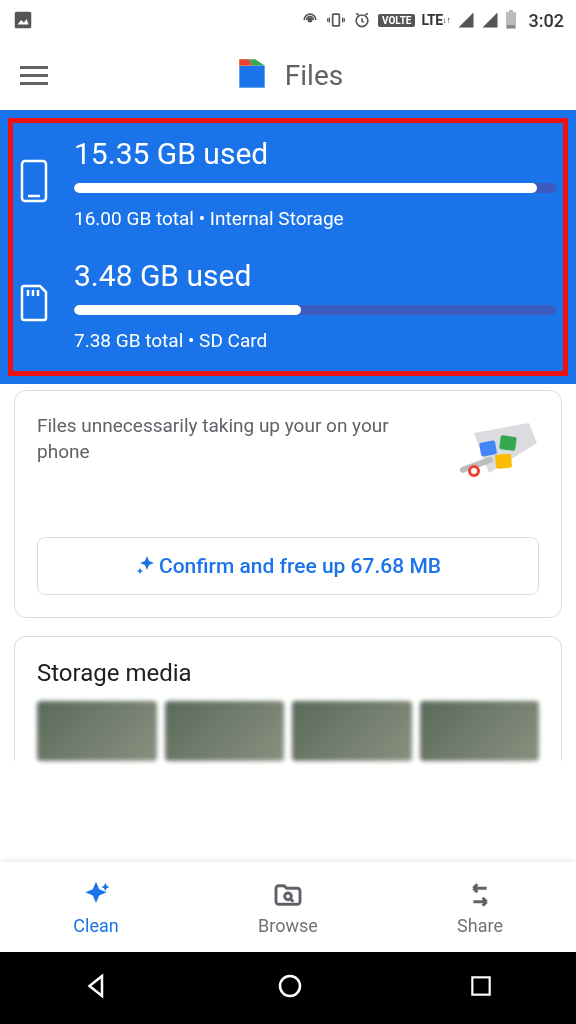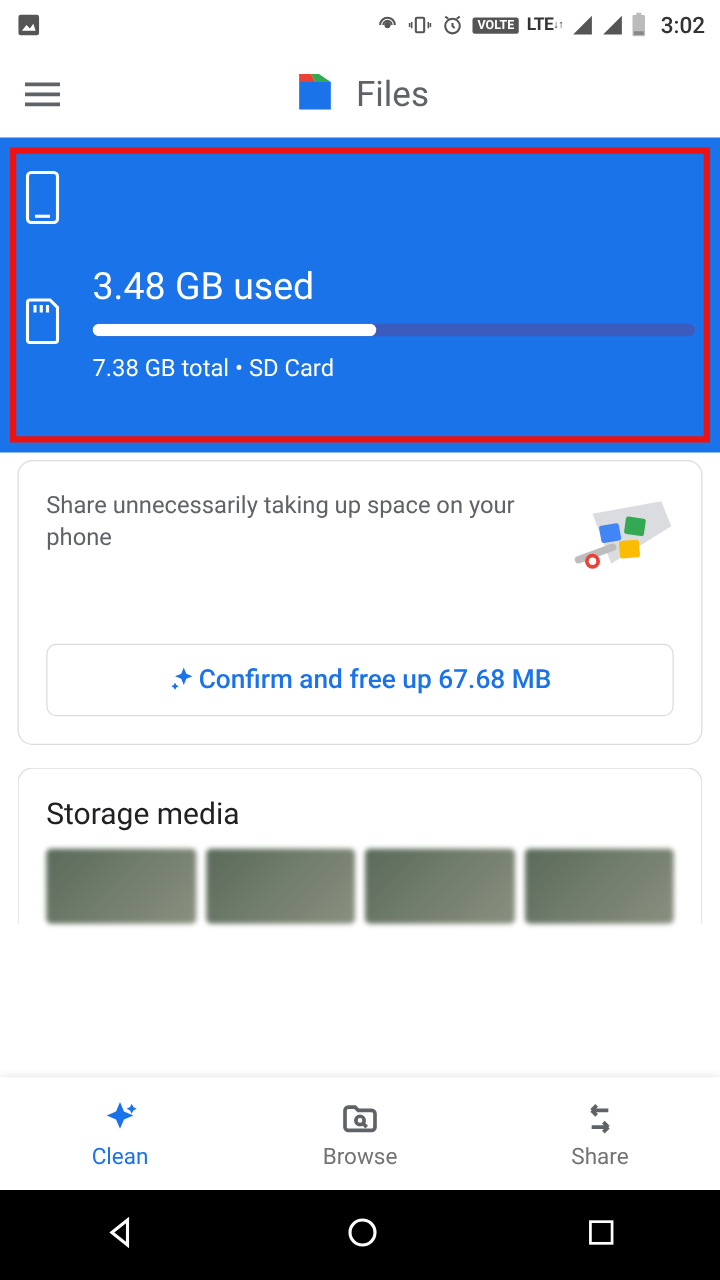--- a/index.html
+++ b/index.html
@@ -19,21 +19,21 @@
 .app-bar { height: 70px; display: flex; align-items: center; padding: 0 20px; }
 .hamburger { width: 36px; height: 36px; display: flex; flex-direction: column; justify-content: center; gap: 5px; cursor: pointer; }
 .hamburger span { display: block; height: 3px; background: #5f6368; width: 28px; }
 .app-title-wrap { flex: 1; display: flex; align-items: center; justify-content: center; gap: 14px; margin-left: -36px; }
 .app-title { font-size: 28px; color: #5f6368; font-weight: 400; }
 
 
 .storage-panel { background: #1a73e8; padding: 26px 20px 30px; position: relative; }
 .highlight-box { position: absolute; inset: 8px 8px 8px 8px; border: 5px solid #e11; pointer-events: none; }
 .storage-row { display: flex; align-items: center; gap: 20px; margin-bottom: 28px; }
-.storage-row:last-child { margin-bottom: 26px; }
+.storage-row:last-child { margin-bottom: 2px; }
 .storage-icon { flex: 0 0 34px; color: #fff; }
 .storage-info { flex: 1; color: #fff; }
 .storage-used { font-size: 30px; font-weight: 400; margin-bottom: 12px; }
 .progress { height: 10px; background: #3c5bbf; border-radius: 6px; overflow: hidden; }
 .progress-fill { height: 100%; background: #fff; border-radius: 6px; }
 .storage-sub { font-size: 19px; margin-top: 14px; }
 .bg-white-under { background: #fff; margin-top: -6px; }
 .card { background: #fff; border: 1px solid #dadce0; border-radius: 12px; padding: 22px; margin-bottom: 18px; }
 .card-head { display: flex; gap: 14px; align-items: flex-start; }
 .card-titles { flex: 1; }
@@ -121,20 +121,27 @@
 <div class="storage-panel">
   <div class="highlight-box"></div>
 
   <div class="storage-row">
     <div class="storage-icon">
       <svg width="28" height="44" viewBox="0 0 28 44" fill="none" stroke="#fff" stroke-width="2.5">
           <rect x="2" y="2" width="24" height="40" rx="3"></rect>
           <line x1="8" y1="37" x2="20" y2="37"></line>
         </svg>
     </div>
+    <div class="storage-info">
+      <div class="storage-used">15.35 GB used</div>
+      <div class="progress">
+          <div class="progress-fill" style="width:96%"></div>
+        </div>
+      <div class="storage-sub">16.00 GB total • Internal Storage</div>
+    </div>
   </div>
 
   <div class="storage-row">
     <div class="storage-icon">
       <svg width="30" height="38" viewBox="0 0 30 38" fill="none" stroke="#fff" stroke-width="2.5">
           <path d="M4 2h16l6 6v26a2 2 0 01-2 2H4a2 2 0 01-2-2V4a2 2 0 012-2z"></path>
           <line x1="8" y1="6" x2="8" y2="12"></line>
           <line x1="13" y1="6" x2="13" y2="12"></line>
           <line x1="18" y1="6" x2="18" y2="12"></line>
         </svg>
@@ -147,21 +154,21 @@
       <div class="storage-sub">7.38 GB total • SD Card</div>
     </div>
   </div>
 </div>
 
 <div class="bg-white-under">
   <div style="padding:12px 14px 0;">
     <div class="card">
       <div class="card-head">
         <div class="card-titles">
-          <div class="card-sub">Share unnecessarily taking up space on your phone</div>
+          <div class="card-sub">Files unnecessarily taking up your on your phone</div>
         </div>
         <div class="dustpan">
           <svg width="90" height="80" viewBox="0 0 90 80">
               <polygon fill="#dadce0" points="25,20 80,10 88,30 40,60"></polygon>
               <rect fill="#bdbdbd" x="10" y="55" width="35" height="6" rx="3" transform="rotate(-20 10 55)"></rect>
               <rect fill="#4285f4" x="30" y="30" width="16" height="14" rx="2" transform="rotate(-10 30 30)"></rect>
               <rect fill="#34a853" x="52" y="22" width="16" height="14" rx="2" transform="rotate(8 52 22)"></rect>
               <rect fill="#fbbc04" x="46" y="42" width="16" height="14" rx="2" transform="rotate(-5 46 42)"></rect>
               <circle fill="#ea4335" cx="25" cy="58" r="6"></circle>
               <circle fill="#fff" cx="25" cy="58" r="3"></circle>

